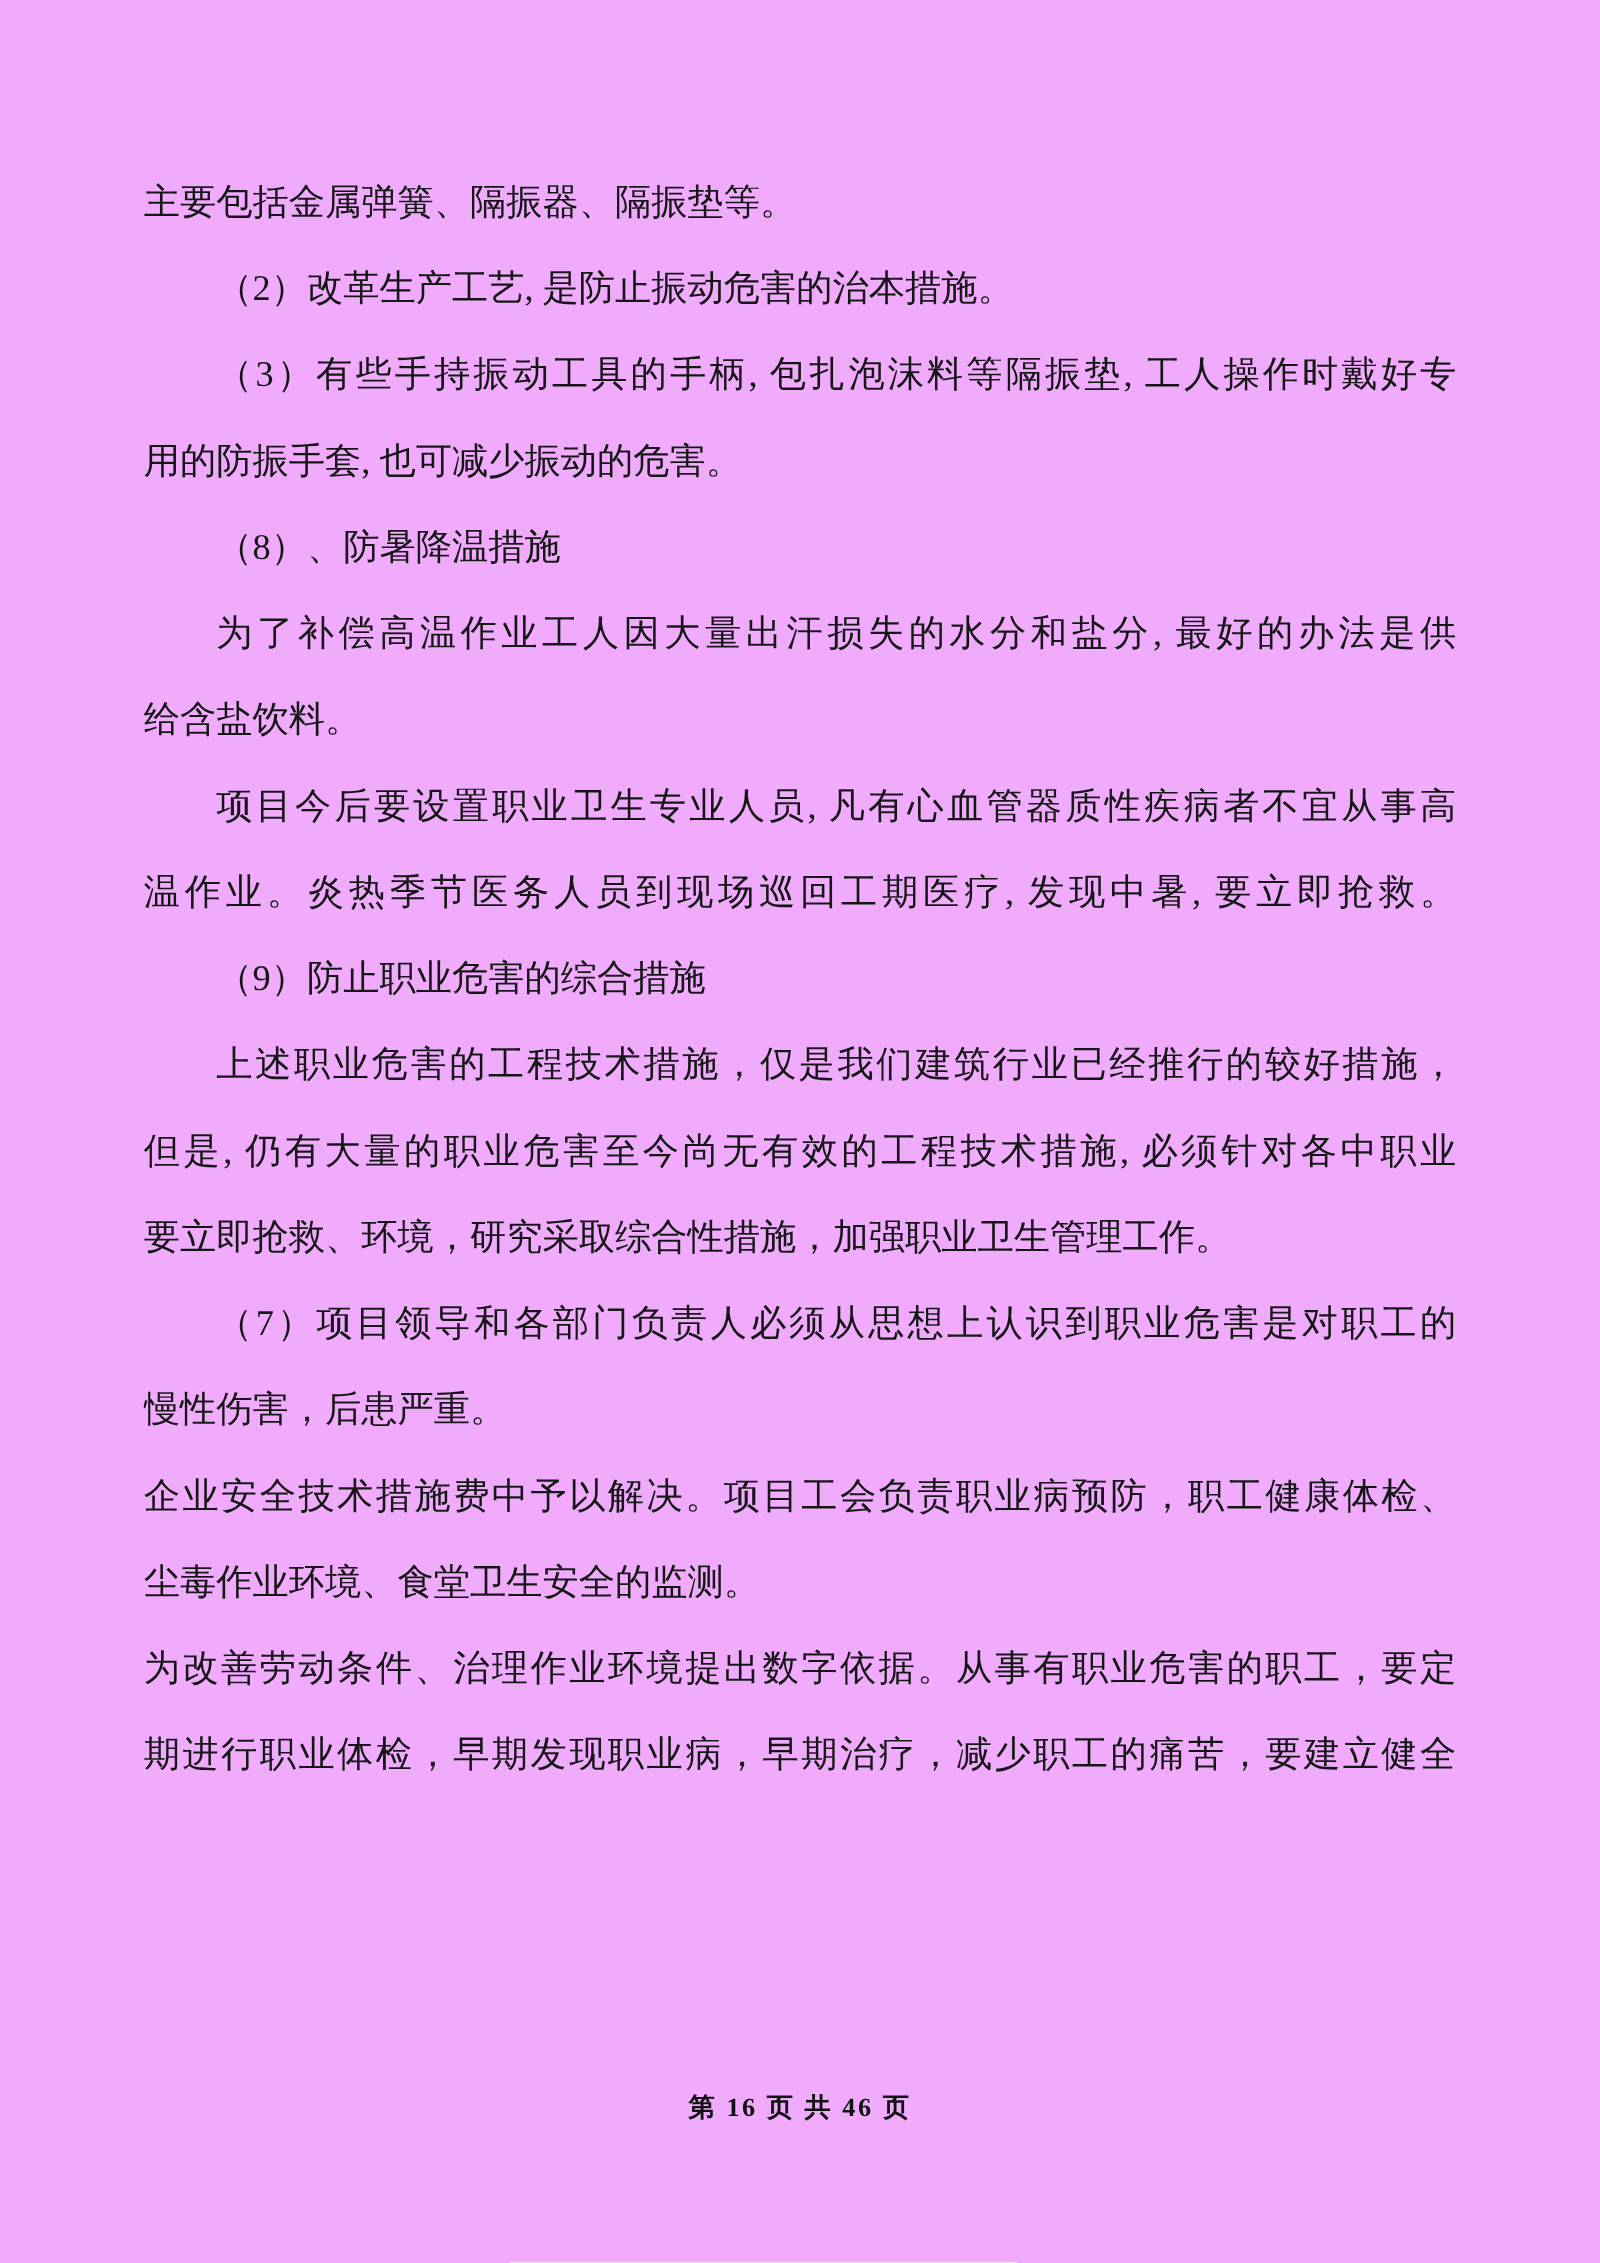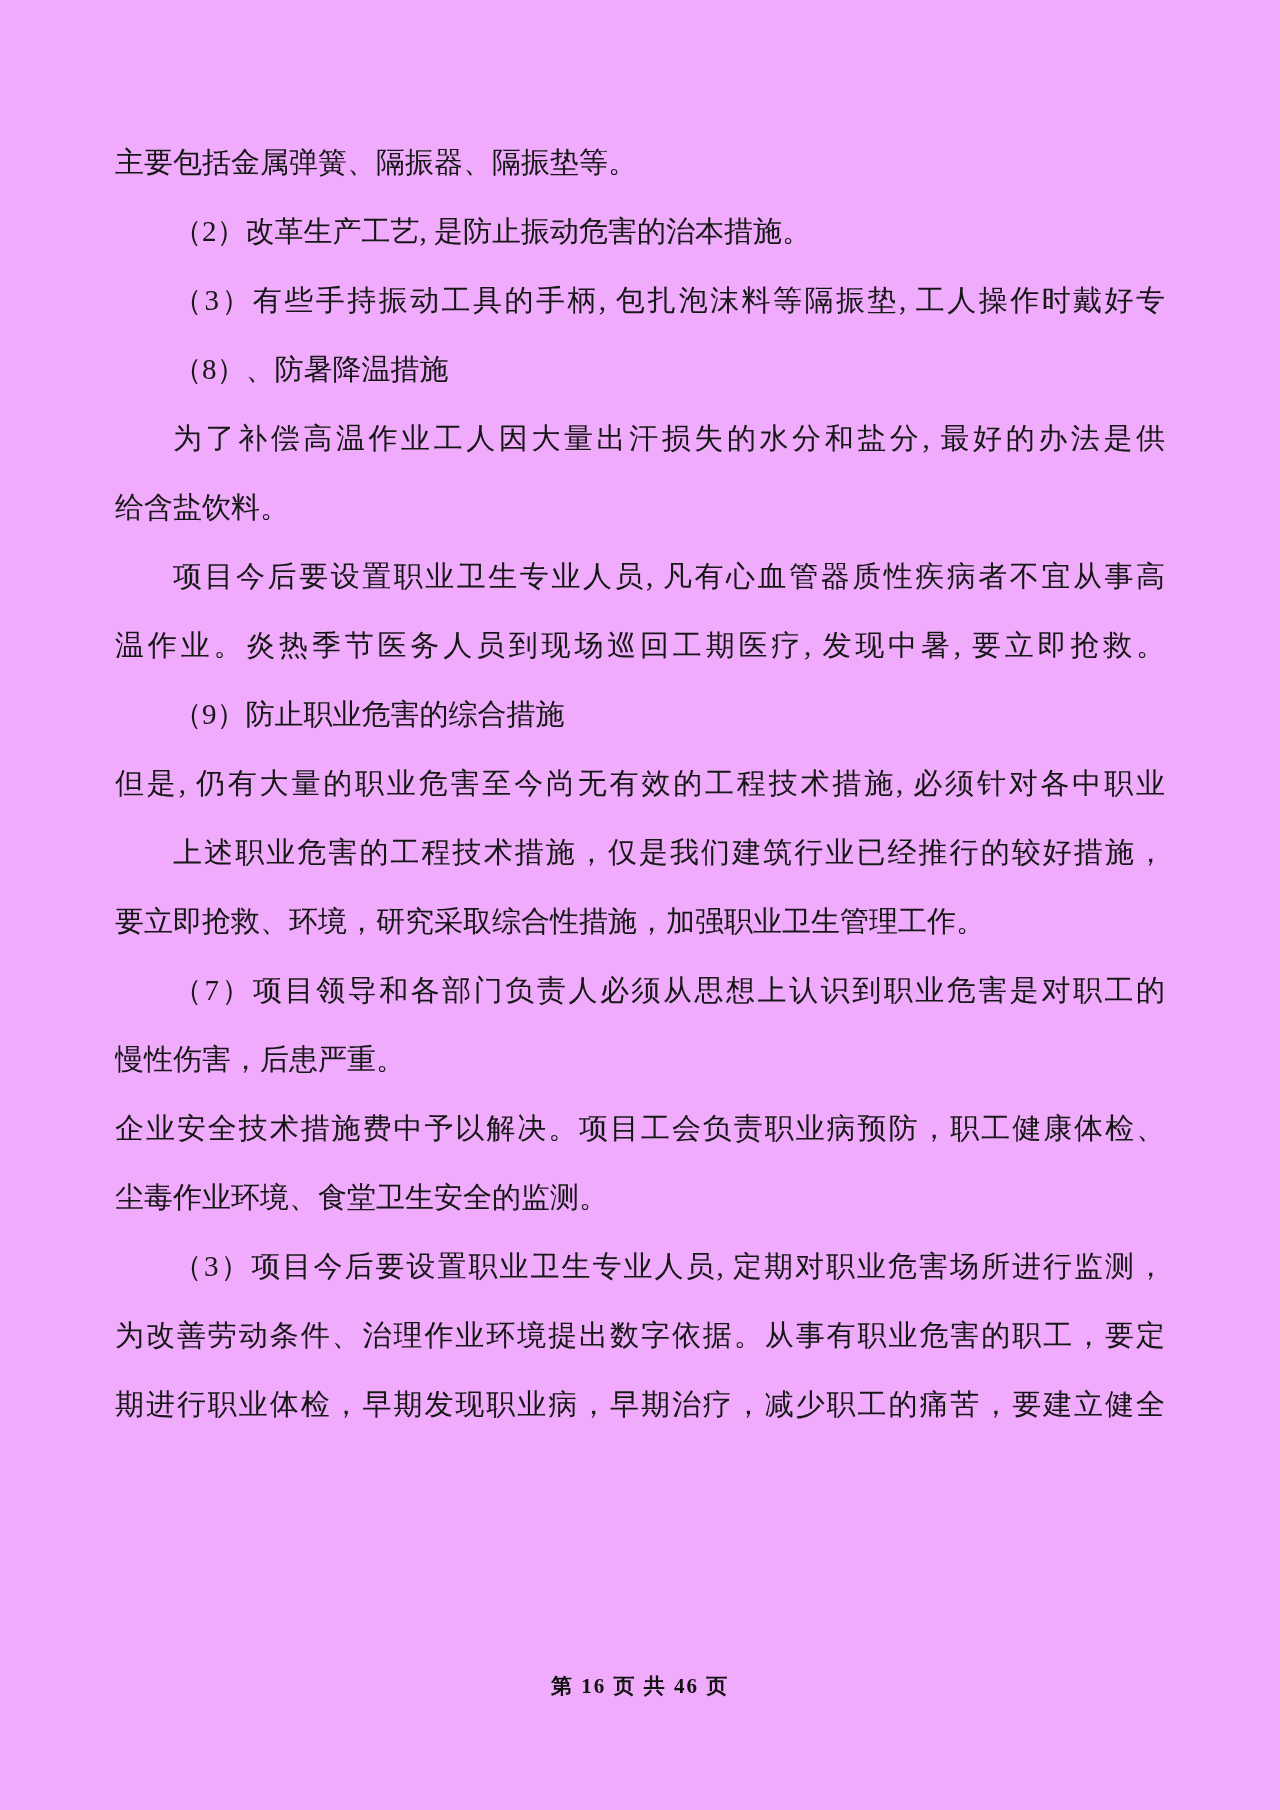--- a/index.html
+++ b/index.html
@@ -48,31 +48,31 @@
   }
 </style>
 </head>
 <body>
 
 <div class="page">
   <div class="doc-body" id="doc-body">
       <div class="line">主要包括金属弹簧、隔振器、隔振垫等。</div>
       <div class="line indent">（2）改革生产工艺, 是防止振动危害的治本措施。</div>
       <div class="line indent full">（3）有些手持振动工具的手柄, 包扎泡沫料等隔振垫, 工人操作时戴好专</div>
+      <div class="line">用的防振手套, 也可减少振动的危害。</div>
       <div class="line indent">（8）、防暑降温措施</div>
       <div class="line indent full">为了补偿高温作业工人因大量出汗损失的水分和盐分, 最好的办法是供</div>
       <div class="line">给含盐饮料。</div>
       <div class="line indent full">项目今后要设置职业卫生专业人员, 凡有心血管器质性疾病者不宜从事高</div>
       <div class="line full">温作业。炎热季节医务人员到现场巡回工期医疗, 发现中暑, 要立即抢救。</div>
       <div class="line indent">（9）防止职业危害的综合措施</div>
+      <div class="line indent full">上述职业危害的工程技术措施，仅是我们建筑行业已经推行的较好措施，</div>
       <div class="line full">但是, 仍有大量的职业危害至今尚无有效的工程技术措施, 必须针对各中职业</div>
-      <div class="line indent full">上述职业危害的工程技术措施，仅是我们建筑行业已经推行的较好措施，</div>
       <div class="line">要立即抢救、环境，研究采取综合性措施，加强职业卫生管理工作。</div>
       <div class="line indent full">（7）项目领导和各部门负责人必须从思想上认识到职业危害是对职工的</div>
       <div class="line">慢性伤害，后患严重。</div>
       <div class="line full">企业安全技术措施费中予以解决。项目工会负责职业病预防，职工健康体检、</div>
       <div class="line">尘毒作业环境、食堂卫生安全的监测。</div>
-      <div class="line indent full">（3）项目今后要设置职业卫生专业人员, 定期对职业危害场所进行监测，</div>
       <div class="line full">为改善劳动条件、治理作业环境提出数字依据。从事有职业危害的职工，要定</div>
       <div class="line full">期进行职业体检，早期发现职业病，早期治疗，减少职工的痛苦，要建立健全</div>
     </div>
   <div class="page-footer">第 16 页 共 46 页</div>
 </div>
 
 </body></html>

